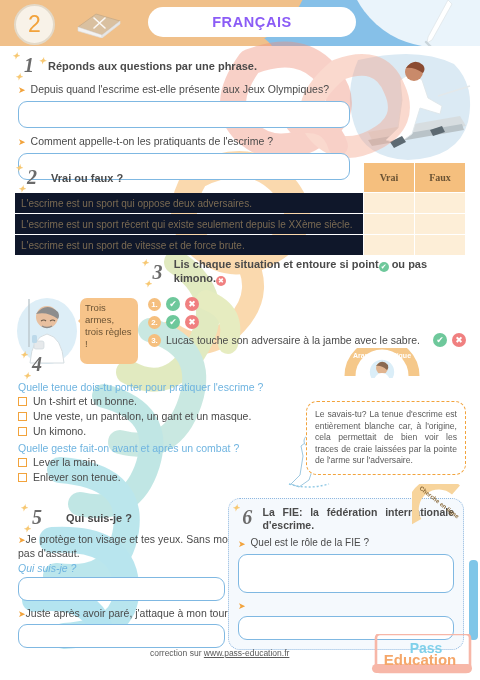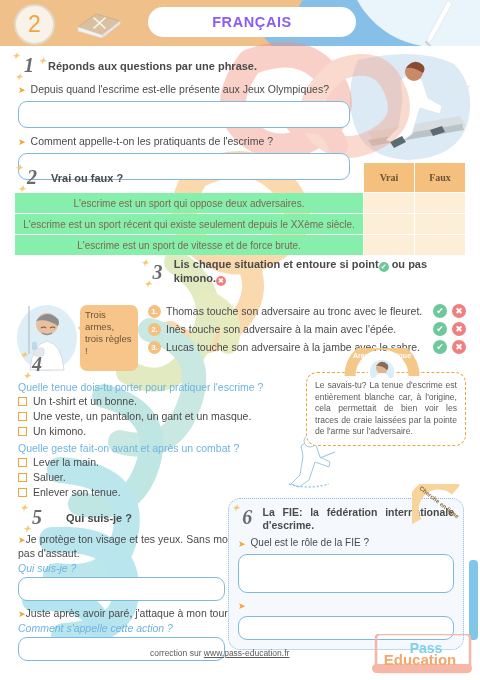--- a/index.html
+++ b/index.html
@@ -48,30 +48,30 @@
   .ansbox{border:1.4px solid #7fb8e2;border-radius:9px;background:#fff;}
 
   
   #ex1{position:absolute;left:18px;top:8px;width:340px;}
   #ex1 .ansbox{height:25px;margin:4px 0 7px 0;width:330px;}
 
   
   #ex2{position:absolute;left:14px;top:114px;width:452px;}
   .tbl{width:452px;border-collapse:separate;border-spacing:1.5px;margin-top:2px;}
   .tbl td{font-size:10px;color:#7a6a52;padding:3px 6px;}
-  .tbl .stmt{background:#86efac;height:14px;text-align:center;}
+  .tbl .stmt{background:#0f172a;height:14px;}
   .tbl .hc{background:#f5bf7e;color:#6b5334;font-weight:bold;font-size:10px;text-align:center;width:38px;
     font-family:"Liberation Serif",serif;margin-left:8px;}
   .tbl .cell{background:#fdeed7;width:38px;}
   .tbl .blank{background:transparent;}
 
   
   #ex3{position:absolute;left:14px;top:212px;width:452px;}
   .ex3-top{display:flex;align-items:center;gap:6px;margin-left:133px;}
-  .ex3-body{display:flex;gap:6px;margin-top:16px;}
+  .ex3-body{display:flex;gap:6px;margin-top:9px;}
   .mascot-wrap{position:relative;width:128px;height:70px;flex:0 0 auto;}
   .mascot-img{position:absolute;left:2px;top:0;width:62px;height:70px;}
   .bubble{position:absolute;left:66px;top:3px;width:48px;min-height:58px;background:#f7c48a;border-radius:7px;
     padding:4px 5px;font-size:9.5px;color:#6b5334;line-height:12px;}
   .bubble:after{content:"";position:absolute;left:-7px;top:18px;border:5px solid transparent;border-right-color:#f7c48a;}
   .sit-list{flex:1;padding-top:2px;}
   .sit{display:flex;align-items:center;gap:5px;margin-bottom:4px;}
   .sit-num{width:13px;height:13px;border-radius:50%;background:#f5bf7e;color:#fff;font-size:8px;
     display:flex;align-items:center;justify-content:center;flex:0 0 auto;font-weight:bold;}
   .sit-txt{font-size:10.5px;color:#4a4a4a;flex:1;}
@@ -86,21 +86,21 @@
   
   #ex4{position:absolute;left:18px;top:307px;width:285px;}
   .sub-q{font-size:10.5px;color:#6fb4e0;margin:5px 0 2px 0;}
   .opt{display:flex;align-items:center;gap:6px;font-size:10.5px;color:#4a4a4a;margin-bottom:3px;}
   .cbox{width:7px;height:7px;border:1px solid #f2a33c;flex:0 0 auto;}
 
   
   #savaistu{position:absolute;left:306px;top:326px;width:160px;z-index:5;}
   .badge-ar{position:absolute;left:36px;top:-24px;width:80px;height:30px;z-index:6;}
   .st-box{border:1.4px dashed #f2a33c;border-radius:11px;background:#fff;padding:7px 8px;
-    font-size:8.6px;line-height:11.5px;color:#5a5a5a;text-align:justify;}
+    font-size:8.6px;line-height:11.5px;color:#5a5a5a;text-align:justify;margin-top:29px;}
 
   
   #ex5{position:absolute;left:18px;top:460px;width:215px;}
   .riddle{font-size:10.5px;color:#4a4a4a;line-height:13.5px;text-align:justify;margin-top:4px;}
   .riddle-q{font-size:10.5px;color:#6fb4e0;font-style:italic;margin-top:1px;}
   #ex5 .ansbox{height:22px;margin:3px 0 6px 0;width:205px;}
 
   
   #ex6{position:absolute;left:228px;top:452px;width:236px;z-index:5;}
   .ex6-box{border:1.6px dotted #8fb8e0;border-radius:12px;background:#f5f9fd;padding:7px 9px 9px 9px;}
@@ -255,29 +255,27 @@
             <path d="M13 4 L13 52" stroke="#b8c4ca" stroke-width="1.3"></path>
             <rect x="18" y="46" width="10" height="8" rx="2" fill="#e6e9eb" stroke="#cfd8dd" stroke-width="0.7"></rect>
             <rect x="16" y="40" width="5" height="8" rx="1.5" fill="#bcd9ea"></rect>
           </svg>
           <div class="bubble">Trois armes, trois règles !</div>
         </div>
 
         <div class="sit-list">
           <div class="sit">
             <span class="sit-num">1.</span>
-            <span class="sit-txt">Thomas touche son adversaire au tronc avec le fleuret.</span>
             <span class="marks">
               <span class="mk ok">✔</span>
               <span class="mk no">✖</span>
             </span>
           </div>
           <div class="sit">
             <span class="sit-num">2.</span>
-            <span class="sit-txt">Inès touche son adversaire à la main avec l'épée.</span>
             <span class="marks">
               <span class="mk ok">✔</span>
               <span class="mk no">✖</span>
             </span>
           </div>
           <div class="sit">
             <span class="sit-num">3.</span>
             <span class="sit-txt">Lucas touche son adversaire à la jambe avec le sabre.</span>
             <span class="marks">
               <span class="mk ok">✔</span>
@@ -311,24 +309,20 @@
         <span>Un kimono.</span>
       </div>
 
       <div class="sub-q">Quelle geste fait-on avant et après un combat ?</div>
       <div class="opt">
         <span class="cbox"></span>
         <span>Lever la main.</span>
       </div>
       <div class="opt">
         <span class="cbox"></span>
-        <span>Saluer.</span>
-      </div>
-      <div class="opt">
-        <span class="cbox"></span>
         <span>Enlever son tenue.</span>
       </div>
     </div>
 
     <div id="savaistu">
       <svg class="badge-ar" viewBox="0 0 80 30">
         <path d="M8 28 A32 32 0 0 1 72 28" fill="none" stroke="#f5c88a" stroke-width="11"></path>
         <circle cx="40" cy="24" r="13" fill="#dbeef8" stroke="#fff" stroke-width="1.6"></circle>
         <circle cx="40" cy="20" r="6" fill="#e0b48f"></circle>
         <path d="M34 18 q6 -8 12 -1 q1 3 -1 5 q-6 -5 -11 -4z" fill="#8a6a52"></path>
@@ -350,21 +344,20 @@
 
       <div class="riddle">
         <span class="arrow">➤</span><span>Je protège ton visage et tes yeux. Sans moi, pas d'assaut.</span>
       </div>
       <div class="riddle-q">Qui suis-je ?</div>
       <div class="ansbox"></div>
 
       <div class="riddle">
         <span class="arrow">➤</span><span>Juste après avoir paré, j'attaque à mon tour.</span>
       </div>
-      <div class="riddle-q">Comment s'appelle cette action ?</div>
       <div class="ansbox"></div>
     </div>
 
     <div id="ex6">
       <svg class="ribbon" viewBox="0 0 56 42">
         <path d="M4 38 A26 26 0 0 1 44 6" fill="none" stroke="#f7d49c" stroke-width="12"></path>
         <text x="26" y="20" font-size="6" fill="#8a6a3a" text-anchor="middle" transform="rotate(38 26 20)" font-family="Liberation Sans, sans-serif" font-weight="bold">Cherche en ligne</text>
       </svg>
 
       <div class="ex6-box">

